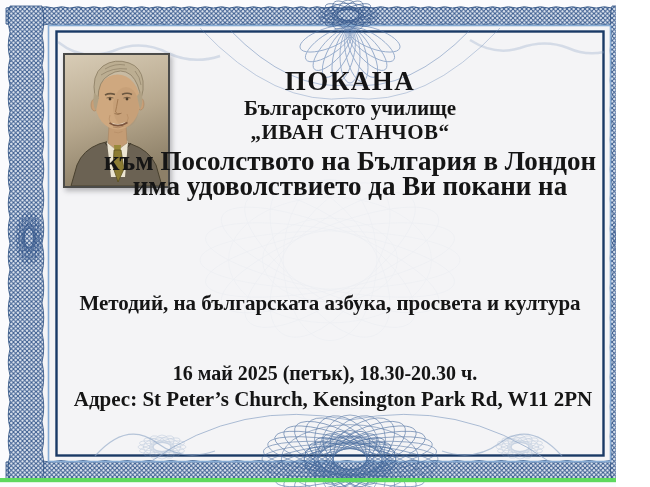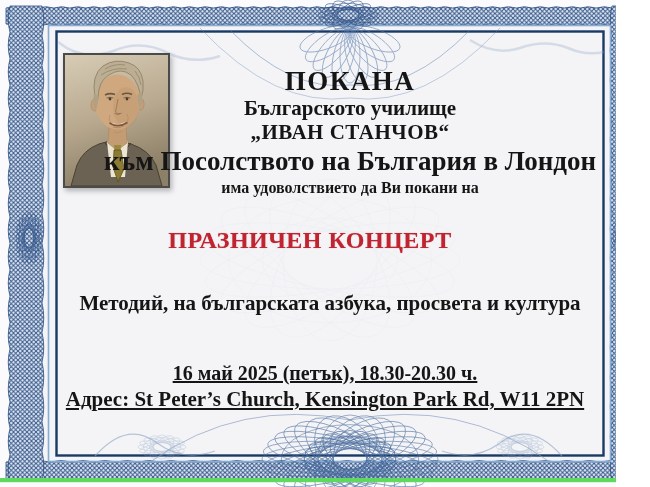--- a/index.html
+++ b/index.html
@@ -12,29 +12,29 @@
   #deco{position:absolute;left:0;top:0;z-index:0;}
   .line{
     position:absolute;z-index:2;text-align:center;font-weight:bold;
     color:#151515;white-space:nowrap;line-height:1.12;
   }
   .hdr{left:100px;width:500px;}
   .t-title{top:66px;font-size:27px;letter-spacing:1.5px;}
   .t-h1{top:97px;font-size:21px;}
   .t-h2{top:121px;font-size:21px;letter-spacing:.5px;}
   .t-h3{top:146px;font-size:27px;}
-  .t-h4{top:171px;font-size:16px;margin-top:8px;}
+  .t-h4{top:171px;font-size:27px;}
   .t-event{left:15px;width:590px;top:227px;font-size:24px;letter-spacing:.5px;
     color:#bf2430;text-shadow:0 0 1px rgba(191,36,48,.45);}
   .occ{left:30px;width:600px;font-size:21px;}
   .t-oc1{top:258px;}
   .t-oc2{top:292px;}
-  .ftr{left:20px;width:610px;font-size:21px;text-decoration:underline;}
+  .ftr{left:20px;width:610px;font-size:21px;}
   .t-date{top:362px;font-size:20px;}
-  .t-addr{top:388px;}
+  .t-addr{top:388px;padding-left:8px;}
   .portrait{
     position:absolute;left:63px;top:53px;width:107px;height:135px;z-index:2;
     box-sizing:border-box;border:2px solid #4b4b49;background:#b7a88e;
     box-shadow:2px 3px 5px rgba(60,60,70,.35);
   }
   .portrait svg{display:block;width:100%;height:100%;}
 </style>
 </head>
 <body>
 
@@ -227,19 +227,18 @@
       <path d="M49 77 Q53 79 57.5 76.5" fill="none" stroke="#b08760" stroke-width="0.7" opacity="0.7"></path>
     </svg>
   </div>
 
   <div class="line hdr t-title">ПОКАНА</div>
   <div class="line hdr t-h2">„ИВАН СТАНЧОВ“</div>
   <div class="line hdr t-h1">Българското училище</div>
   <div class="line hdr t-h3">към Посолството на България в Лондон</div>
   <div class="line hdr t-h4">има удоволствието да Ви покани на</div>
 
-  <div class="line t-event">ПРАЗНИЧЕН КОНЦЕРТ</div>
   <div class="line occ t-oc2">Методий, на българската азбука, просвета и култура</div>
 
   <div class="line ftr t-date">16 май 2025 (петък), 18.30-20.30 ч.</div>
   <div class="line ftr t-addr">Адрес: St Peter’s Church, Kensington Park Rd, W11 2PN</div>
 
 </div>
 
 </body></html>

